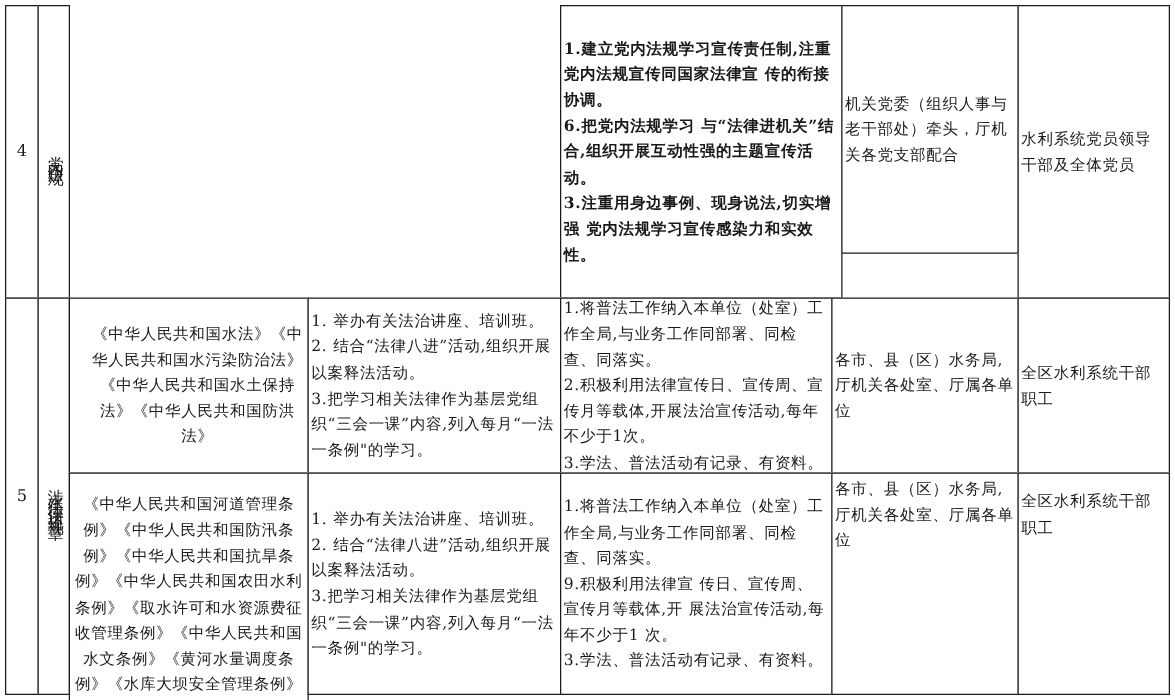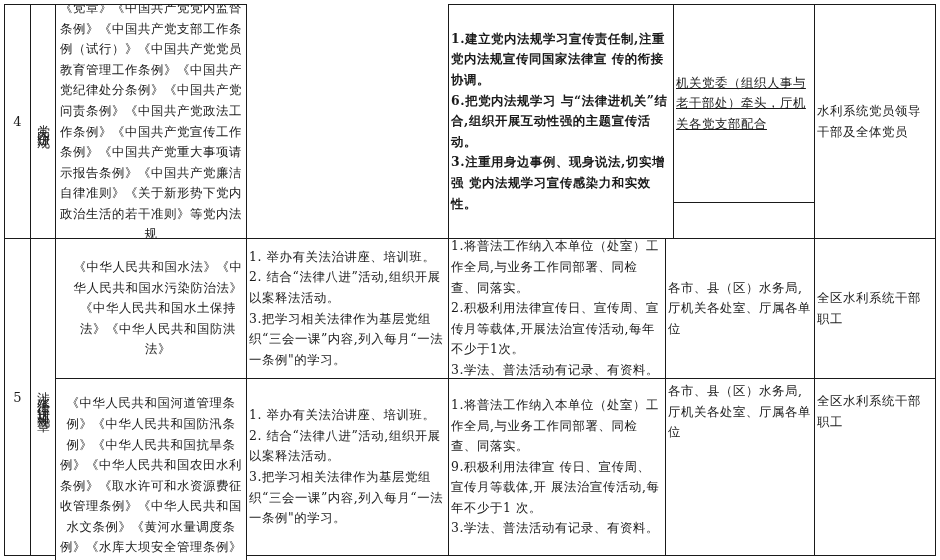--- a/index.html
+++ b/index.html
@@ -22,31 +22,28 @@
 <body>
 
 <div class="tbl">
 
   <div class="cell center" style="left:0;top:0;width:27px;height:235px;">
     <span class="num">4</span>
   </div>
   <div class="cell center" style="left:26px;top:0;width:26px;height:235px;">
     <span class="vert">党内法规</span>
   </div>
-  <div class="cell center pad" style="left:51px;top:0;width:192px;height:235px;">
-    <span class="txt center">《党章》《中国共产党党内监督条例》《中国共产党支部工作条例（试行）》《中国共产党党员教育管理工作条例》《中国共产党纪律处分条例》《中国共产党问责条例》《中国共产党政法工作条例》《中国共产党宣传工作条例》《中国共产党重大事项请示报告条例》《中国共产党廉洁自律准则》《关于新形势下党内政治生活的若干准则》等党内法规</span>
-  </div>
   <div class="cell left pad" style="left:444px;top:0;width:226px;height:235px;font-weight:bold;">
     <div class="txt">
       <span class="item">1.建立党内法规学习宣传责任制,注重党内法规宣传同国家法律宣 传的衔接协调。</span>
       <span class="item">6.把党内法规学习 与“法律进机关”结合,组织开展互动性强的主题宣传活动。</span>
       <span class="item">3.注重用身边事例、现身说法,切实增强 党内法规学习宣传感染力和实效性。</span>
     </div>
   </div>
-  <div class="cell left pad" style="left:669px;top:0;width:142px;height:199px;text-decoration:underline;">
+  <div class="cell left pad" style="left:669px;top:0;width:142px;height:199px;">
     <span class="txt">机关党委（组织人事与老干部处）牵头，厅机关各党支部配合</span>
   </div>
   <div class="cell left pad" style="left:810px;top:0;width:122px;height:235px;justify-content:center;">
     <span class="txt">水利系统党员领导干部及全体党员</span>
   </div>
 
   <div class="cell center" style="left:0;top:234px;width:27px;height:318px;">
     <span class="num">5</span>
   </div>
   <div class="cell center" style="left:26px;top:234px;width:26px;height:318px;">

